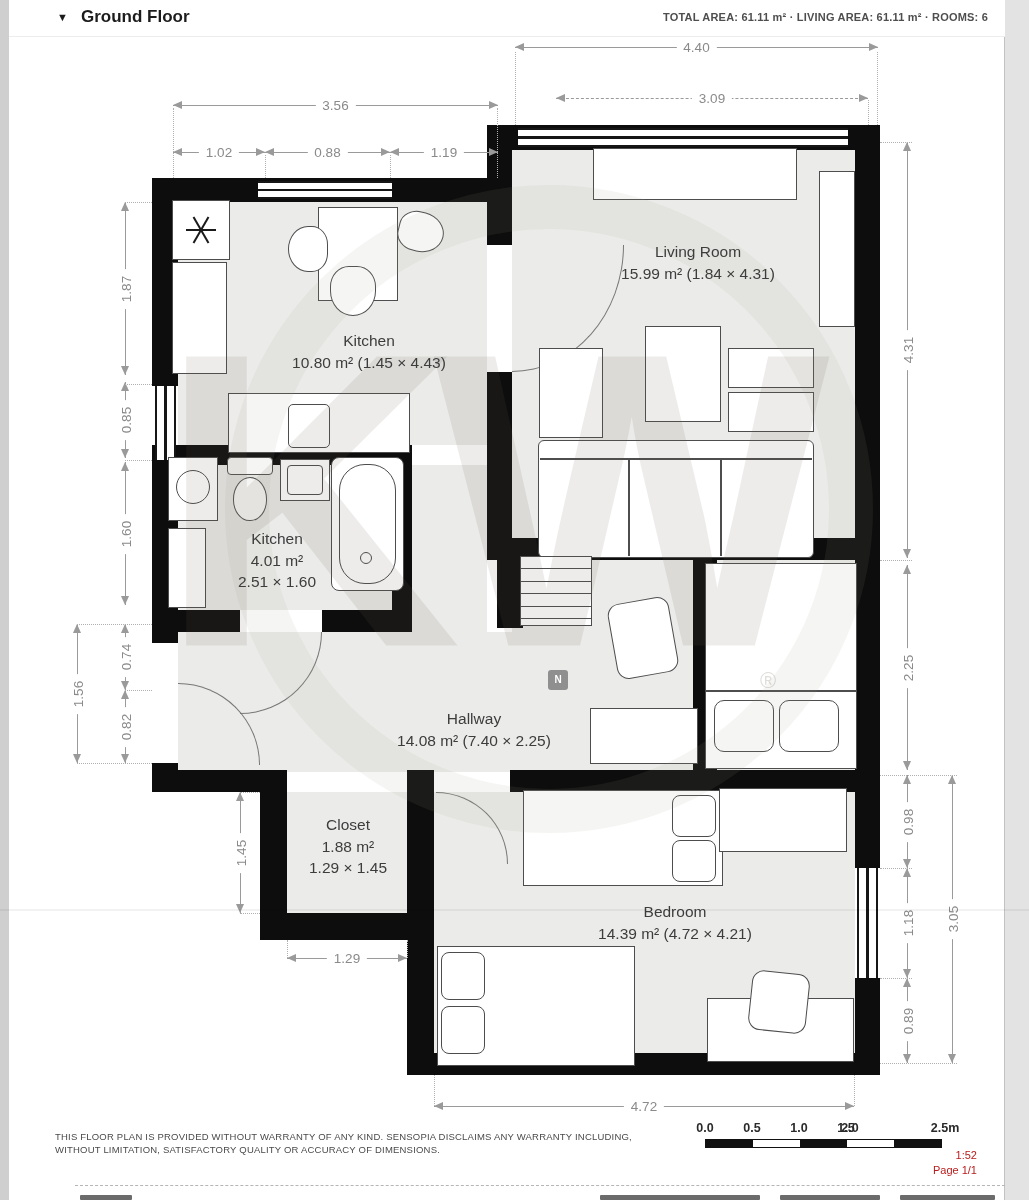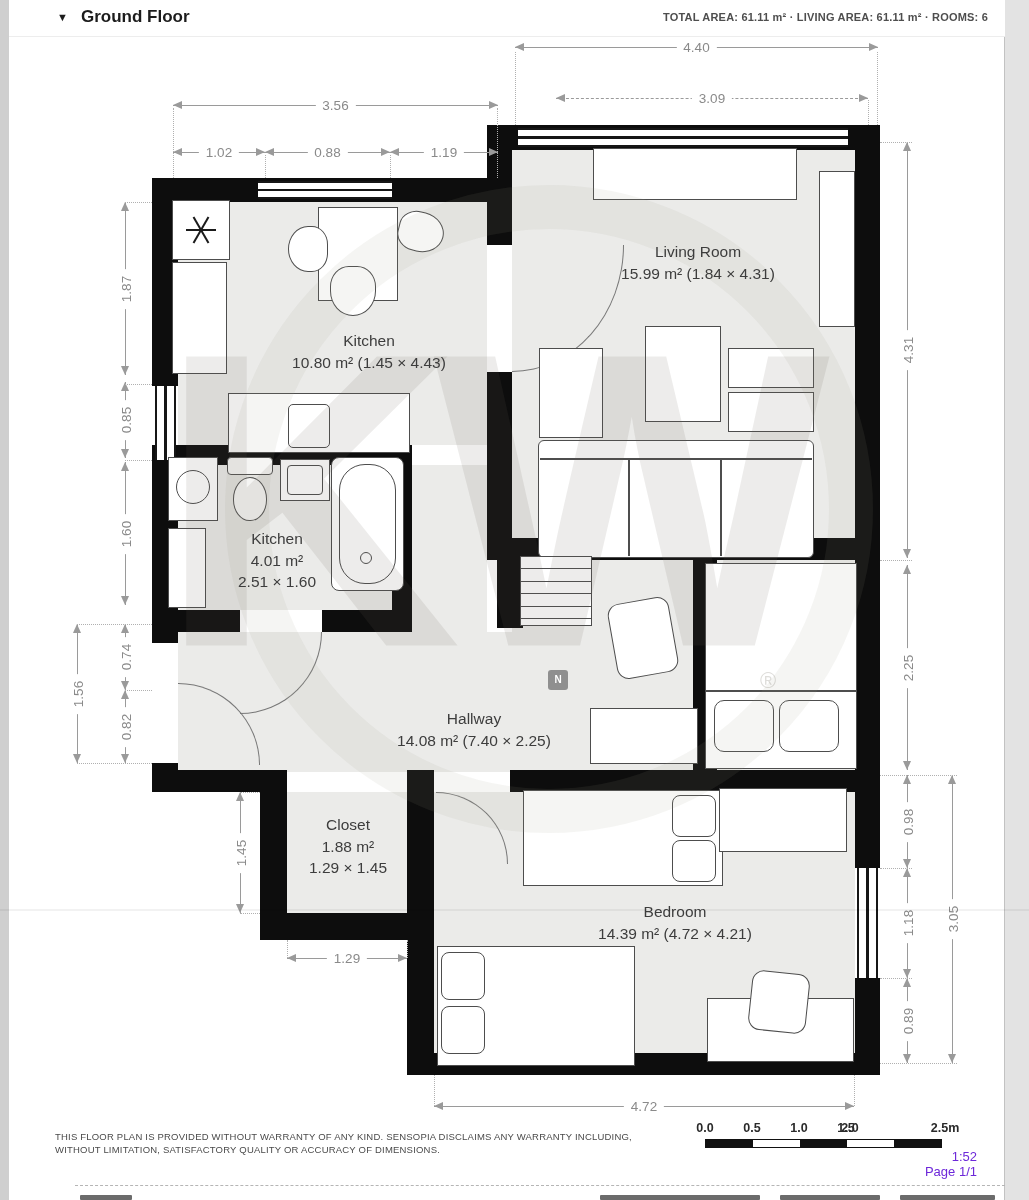--- a/index.html
+++ b/index.html
@@ -40,21 +40,21 @@
   #wm-reg{position:absolute;left:760px;top:668px;font-size:22px;color:rgba(105,99,88,0.22);pointer-events:none;}
   #compass{position:absolute;left:548px;top:670px;width:20px;height:20px;background:#8f8f8f;color:#fff;border-radius:3px;font-size:10px;font-weight:bold;text-align:center;line-height:20px;}
   
   .sf{position:absolute;left:186px;top:215px;width:30px;height:30px;}
   .sf i{position:absolute;left:0;top:14px;width:30px;height:2px;background:#1a1a1a;}
   
   .disc{position:absolute;left:55px;font-size:9.5px;color:#4a4a4a;letter-spacing:.2px;}
   .scale-lab{position:absolute;transform:translateX(-50%);font-size:12.5px;font-weight:bold;color:#2a2a2a;}
   #scalebar{position:absolute;left:705px;top:1139px;width:235px;height:7px;border:1px solid #111;display:flex;}
   #scalebar div{flex:1;}
-  .ftr-r{position:absolute;right:52px;font-size:13px;color:#6d28d9;}
+  .ftr-r{position:absolute;right:52px;font-size:11px;color:#b91c1c;}
   #dashsep{position:absolute;left:75px;top:1185px;width:930px;border-top:1.5px dashed #b5b5b5;}
   .cutbar{position:absolute;top:1195px;height:5px;background:#6b6b6b;border-radius:1px;}
   .seam{position:absolute;left:0;top:909px;width:1029px;height:2px;background:rgba(0,0,0,0.05);}
 </style>
 </head>
 <body>
 
 <div id="page">
 
   <div class="edge" style="left:0;width:9px;background:#cfcfcf;"></div>

